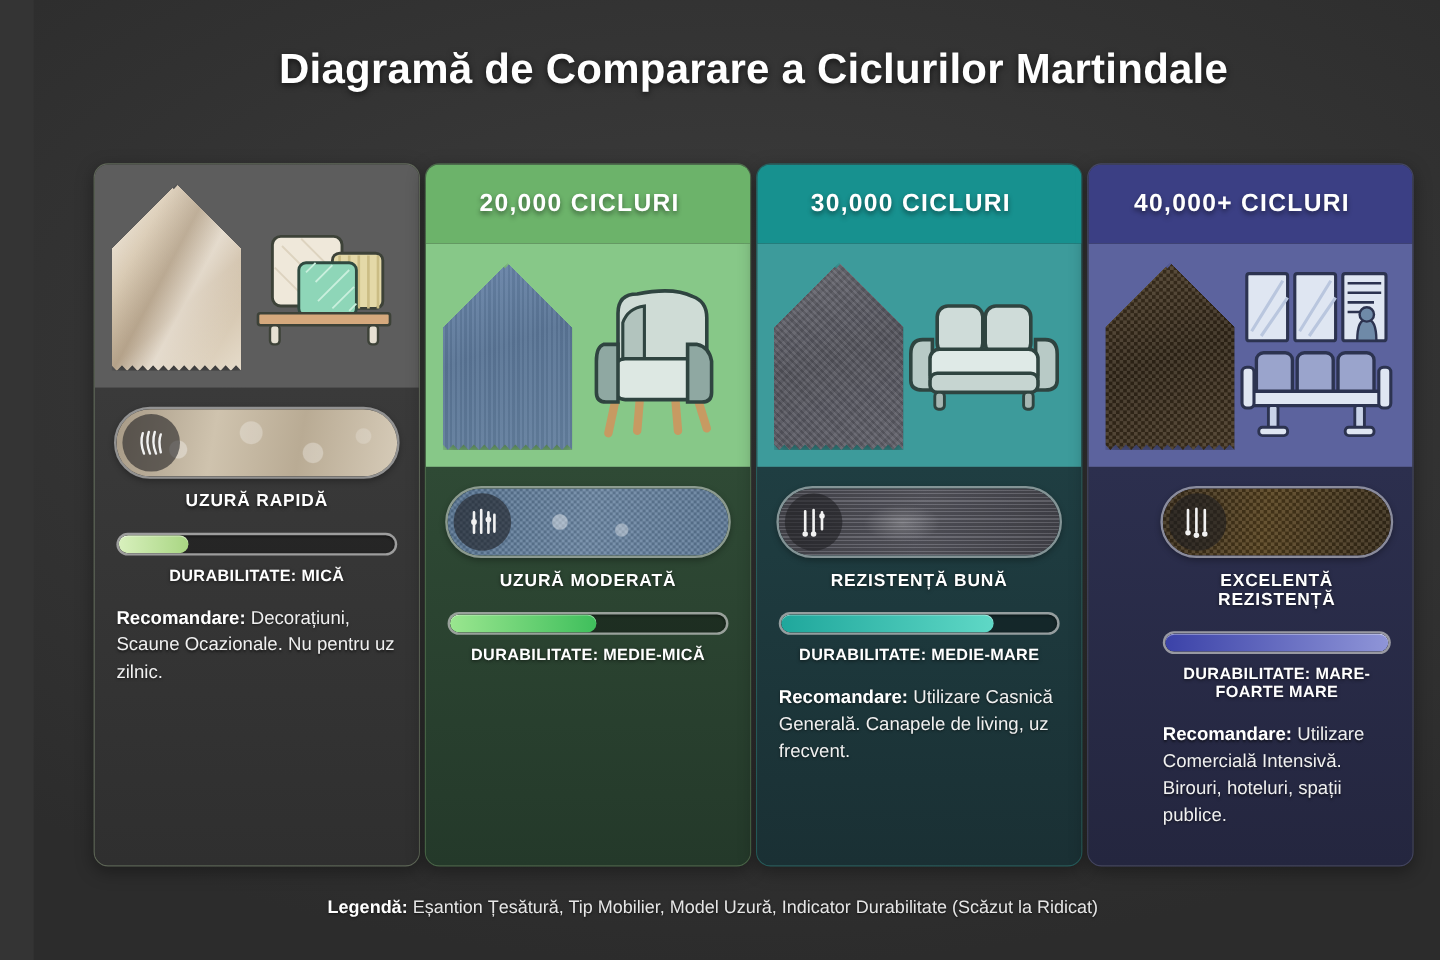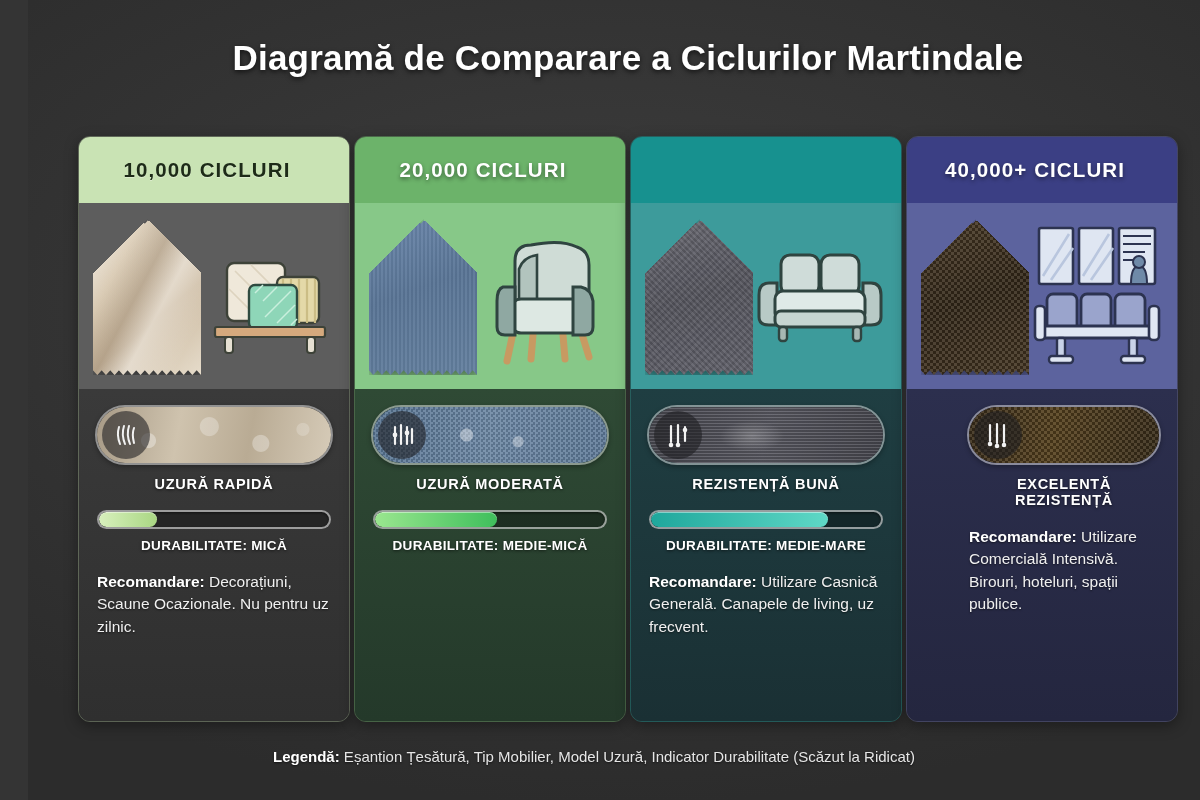--- a/index.html
+++ b/index.html
@@ -282,24 +282,20 @@
 
 <div class="page">
 
   <div class="title-wrap">
     <div class="title">Diagramă de Comparare a Ciclurilor Martindale</div>
   </div>
 
   <div class="board">
 
     <div class="col">
-      <div class="col-head">
-        <span class="col-head-label">10,000 CICLURI</span>
-        <span class="chev"></span>
-      </div>
       <div class="illus">
         <div class="swatch">
           <div class="swatch-inner sw1"></div>
         </div>
         <div class="furn">
           <svg width="128" height="132" viewBox="0 0 128 132">
             <rect x="22" y="34" width="58" height="58" rx="7" fill="# efe8da" style="fill:#efe8da" stroke="#3d4238" stroke-width="2.4"></rect>
             <path d="M30 42 L72 84 M46 36 L78 68 M24 60 L54 90" stroke="#ddd3bf" stroke-width="1.6" fill="none"></path>
             <rect x="72" y="48" width="42" height="46" rx="6" fill="#e4d9a8" stroke="#3d4238" stroke-width="2.4"></rect>
             <path d="M78 50 L78 94 M86 50 L86 94 M94 50 L94 94 M102 50 L102 94 M110 50 L110 94" stroke="#cbbd85" stroke-width="2.2"></path>
@@ -373,20 +369,21 @@
           <div class="dur-bar">
             <div class="dur-fill" style="width:53%;background:linear-gradient(90deg,#9ae68f,#3fbf5c);"></div>
           </div>
           <div class="dur-label">DURABILITATE: MEDIE-MICĂ</div>
         </div>
       </div>
     </div>
 
     <div class="col">
       <div class="col-head">
+        <span class="col-head-label">30,000 CICLURI</span>
         <span class="chev"></span>
       </div>
       <div class="illus">
         <div class="swatch">
           <div class="swatch-inner sw3"></div>
         </div>
         <div class="furn">
           <svg width="130" height="112" viewBox="0 0 130 112">
             <rect x="26" y="16" width="38" height="40" rx="9" fill="#cfdcd9" stroke="#2f4440" stroke-width="3"></rect>
             <rect x="66" y="16" width="38" height="40" rx="9" fill="#cfdcd9" stroke="#2f4440" stroke-width="3"></rect>
@@ -466,20 +463,26 @@
               <svg width="30" height="30" viewBox="0 0 30 30">
                 <path d="M7 5 L7 21 M14 4 L14 23 M21 5 L21 22" stroke="#f2f2f2" stroke-width="2.2" fill="none" stroke-linecap="round"></path>
                 <circle cx="7" cy="24" r="2.3" fill="#f2f2f2"></circle>
                 <circle cx="14" cy="26" r="2.3" fill="#f2f2f2"></circle>
                 <circle cx="21" cy="25" r="2.3" fill="#f2f2f2"></circle>
               </svg>
             </div>
           </div>
           <div class="wear-label">EXCELENTĂ REZISTENȚĂ</div>
         </div>
+        <div class="dur-wrap">
+          <div class="dur-bar">
+            <div class="dur-fill" style="width:100%;background:linear-gradient(90deg,#3b42a8,#8f95d8);"></div>
+          </div>
+          <div class="dur-label">DURABILITATE: MARE-FOARTE MARE</div>
+        </div>
         <div class="rec">
           <b>Recomandare:</b><span> Utilizare Comercială Intensivă. Birouri, hoteluri, spații publice.</span>
         </div>
       </div>
     </div>
 
   </div>
 
   <div class="legend">
     <b>Legendă:</b><span> Eșantion Țesătură, Tip Mobilier, Model Uzură, Indicator Durabilitate (Scăzut la Ridicat)</span>

